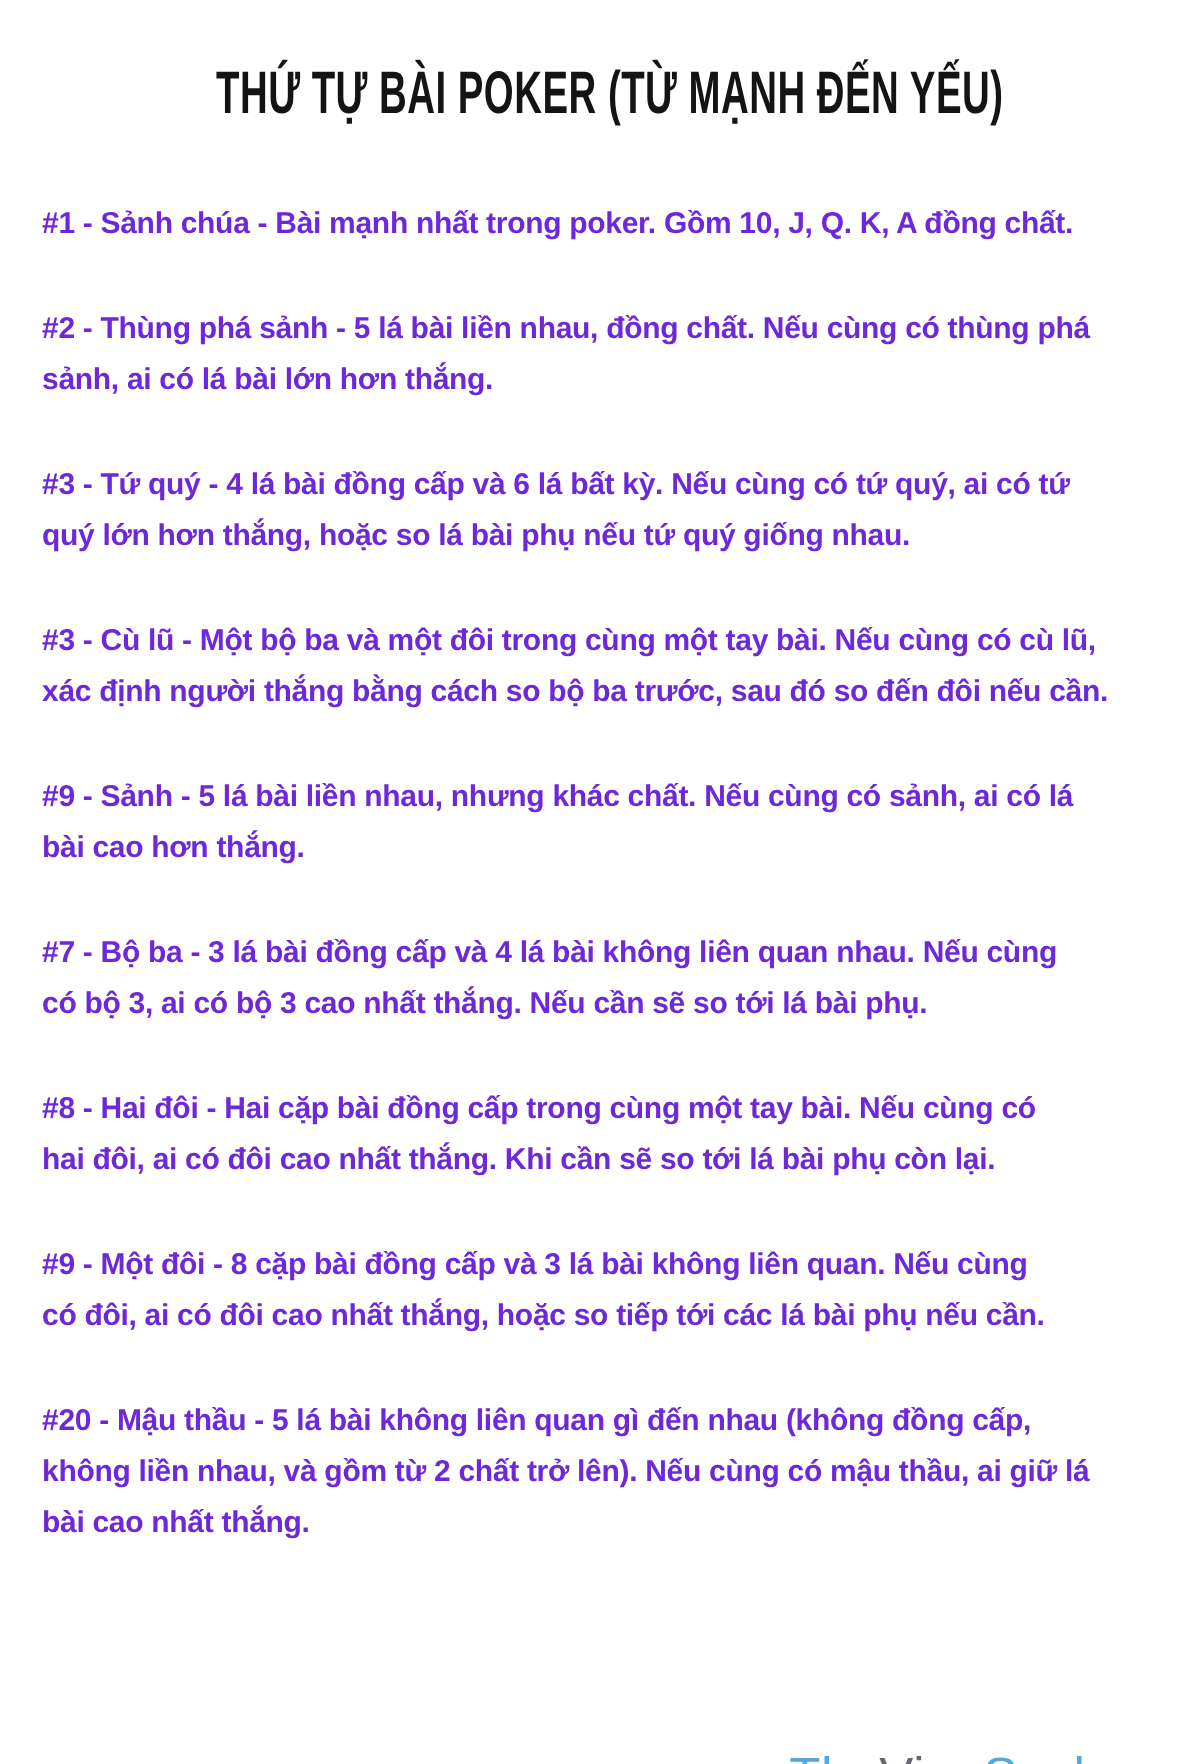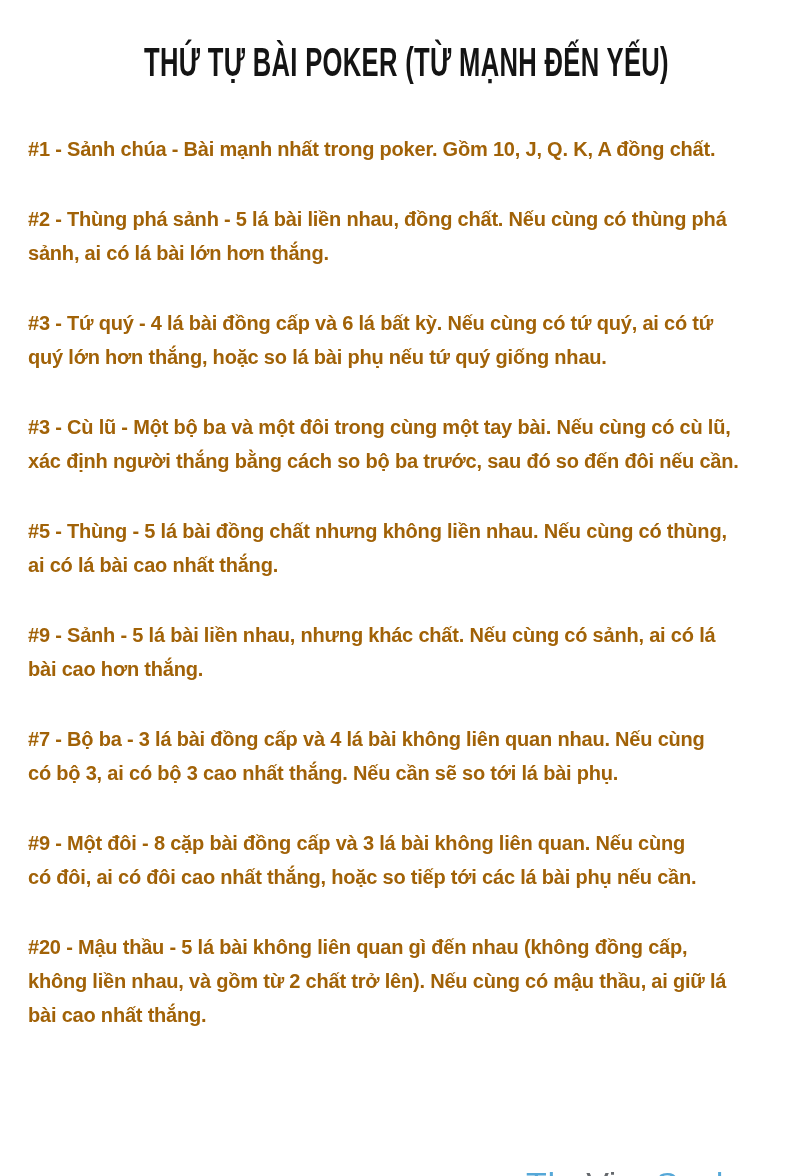--- a/index.html
+++ b/index.html
@@ -32,21 +32,21 @@
   .rank-list {
     padding: 0 26px 0 28px;
     list-style: none;
   }
   .rank-item {
     margin: 0 0 36px 0;
     font-size: 20px;
     font-weight: 700;
     line-height: 34px;
     letter-spacing: -0.2px;
-    color: #a16207;
+    color: #6d28d9;
     white-space: pre-line; 
     max-width: 772px;
   }
   .watermark {
     position: absolute;
     right: 18px;
     bottom: 8px;
     font-size: 34px;
     font-weight: 400;
     letter-spacing: 0.5px;
@@ -63,26 +63,26 @@
   <h1 class="page-title">THỨ TỰ BÀI POKER (TỪ MẠNH ĐẾN YẾU)</h1>
 
   <ul class="rank-list">
     <li class="rank-item">#1 - Sảnh chúa - Bài mạnh nhất trong poker. Gồm 10, J, Q. K, A đồng chất.</li>
     <li class="rank-item">#2 - Thùng phá sảnh - 5 lá bài liền nhau, đồng chất. Nếu cùng có thùng phá
 sảnh, ai có lá bài lớn hơn thắng.</li>
     <li class="rank-item">#3 - Tứ quý - 4 lá bài đồng cấp và 6 lá bất kỳ. Nếu cùng có tứ quý, ai có tứ
 quý lớn hơn thắng, hoặc so lá bài phụ nếu tứ quý giống nhau.</li>
     <li class="rank-item">#3 - Cù lũ - Một bộ ba và một đôi trong cùng một tay bài. Nếu cùng có cù lũ,
 xác định người thắng bằng cách so bộ ba trước, sau đó so đến đôi nếu cần.</li>
-    <li class="rank-item">#5 - Thùng - 5 lá bài đồng chất nhưng không liền nhau. Nếu cùng có thùng,
-ai có lá bài cao nhất thắng.</li>
     <li class="rank-item">#9 - Sảnh - 5 lá bài liền nhau, nhưng khác chất. Nếu cùng có sảnh, ai có lá
 bài cao hơn thắng.</li>
     <li class="rank-item">#7 - Bộ ba - 3 lá bài đồng cấp và 4 lá bài không liên quan nhau. Nếu cùng
 có bộ 3, ai có bộ 3 cao nhất thắng. Nếu cần sẽ so tới lá bài phụ.</li>
+    <li class="rank-item">#8 - Hai đôi - Hai cặp bài đồng cấp trong cùng một tay bài. Nếu cùng có
+hai đôi, ai có đôi cao nhất thắng. Khi cần sẽ so tới lá bài phụ còn lại.</li>
     <li class="rank-item">#9 - Một đôi - 8 cặp bài đồng cấp và 3 lá bài không liên quan. Nếu cùng
 có đôi, ai có đôi cao nhất thắng, hoặc so tiếp tới các lá bài phụ nếu cần.</li>
     <li class="rank-item">#20 - Mậu thầu - 5 lá bài không liên quan gì đến nhau (không đồng cấp,
 không liền nhau, và gồm từ 2 chất trở lên). Nếu cùng có mậu thầu, ai giữ lá
 bài cao nhất thắng.</li>
   </ul>
 
   <div class="watermark">
     <span class="wm-blue">Thu</span><span class="wm-gray">Vien</span><span class="wm-blue">Sach</span><span class="wm-gray">.vn</span>
   </div>

